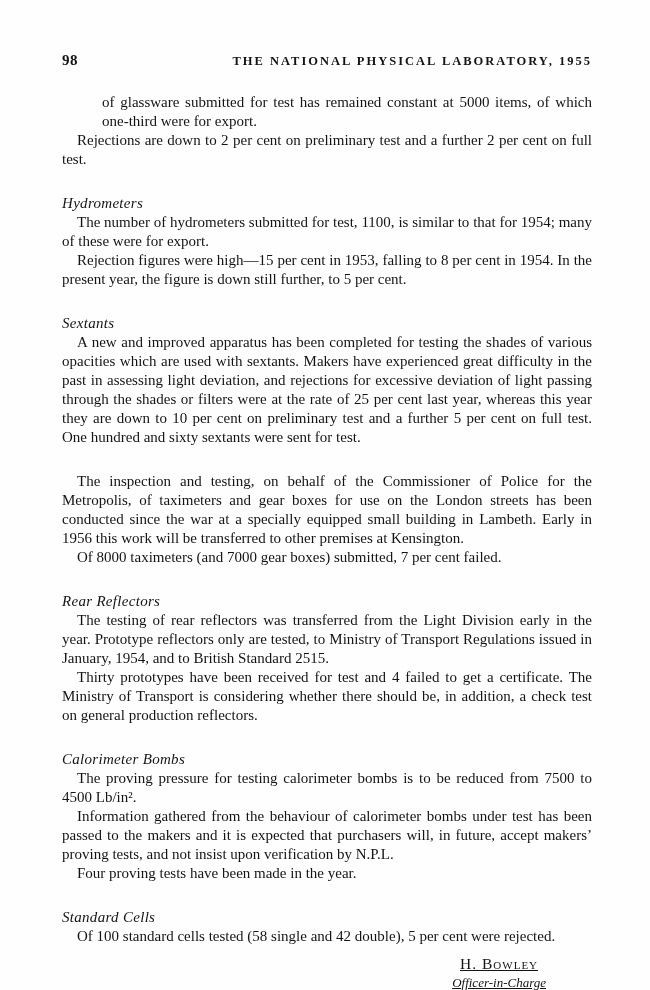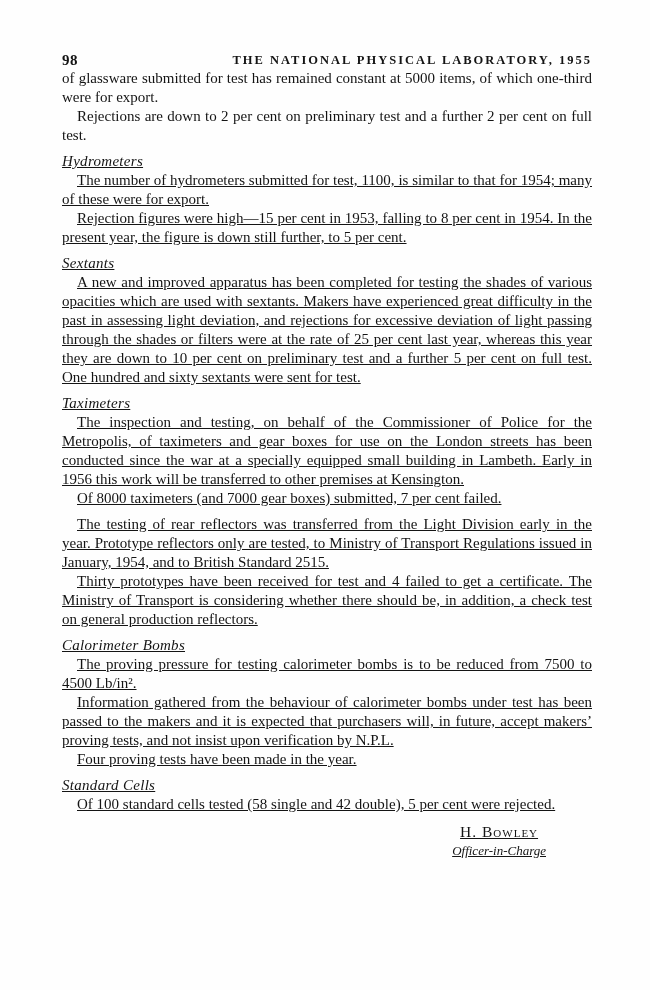--- a/index.html
+++ b/index.html
@@ -11,43 +11,44 @@
     background: #fefefe;
     color: #141414;
     font-family: "Liberation Serif", "DejaVu Serif", serif;
     box-sizing: border-box;
     padding: 52px 58px 0 62px;
     overflow: hidden;
   }
   .running-head {
     display: flex;
     justify-content: space-between;
-    align-items: center;
+    align-items: flex-end;
+    margin-bottom: 24px;
   }
   .page-num {
     font-size: 15px;
     font-weight: bold;
     letter-spacing: 0.5px;
   }
   .running-title {
     font-size: 12.5px;
     font-weight: bold;
     letter-spacing: 2px;
     white-space: nowrap;
   }
   .body-text p {
     margin: 0;
     font-size: 15px;
     line-height: 19px;
     text-align: justify;
     text-indent: 15px;
     hyphens: none;
   }
-  .body-text p.noindent { text-indent: 0; }
-  section { margin-top: 7px; text-decoration: underline; }
+  .body-text p.noindent { text-indent: 0; margin-left: 40px; }
+  section { margin-top: 25px; }
   .sec-head {
     margin: 0;
     font-size: 15px;
     line-height: 19px;
     font-style: italic;
     font-weight: normal;
     letter-spacing: 0.3px;
   }
   .signature {
     margin-top: 8px;
@@ -89,26 +90,26 @@
       <p>The number of hydrometers submitted for test, 1100, is similar to that for 1954; many of these were for export.</p>
       <p>Rejection figures were high—15 per cent in 1953, falling to 8 per cent in 1954. In the present year, the figure is down still further, to 5 per cent.</p>
     </section>
 
     <section>
       <h3 class="sec-head">Sextants</h3>
       <p>A new and improved apparatus has been completed for testing the shades of various opacities which are used with sextants. Makers have experienced great difficulty in the past in assessing light deviation, and rejections for excessive deviation of light passing through the shades or filters were at the rate of 25 per cent last year, whereas this year they are down to 10 per cent on preliminary test and a further 5 per cent on full test. One hundred and sixty sextants were sent for test.</p>
     </section>
 
     <section>
-      <h3 class="sec-head">Taximeters</h3>
       <p>The inspection and testing, on behalf of the Commissioner of Police for the Metropolis, of taximeters and gear boxes for use on the London streets has been conducted since the war at a specially equipped small building in Lambeth. Early in 1956 this work will be transferred to other premises at Kensington.</p>
       <p>Of 8000 taximeters (and 7000 gear boxes) submitted, 7 per cent failed.</p>
     </section>
 
     <section>
+      <h3 class="sec-head">Rear Reflectors</h3>
       <p>The testing of rear reflectors was transferred from the Light Division early in the year. Prototype reflectors only are tested, to Ministry of Transport Regulations issued in January, 1954, and to British Standard 2515.</p>
       <p>Thirty prototypes have been received for test and 4 failed to get a certificate. The Ministry of Transport is considering whether there should be, in addition, a check test on general production reflectors.</p>
     </section>
 
     <section>
       <h3 class="sec-head">Calorimeter Bombs</h3>
       <p>The proving pressure for testing calorimeter bombs is to be reduced from 7500 to 4500 Lb/in².</p>
       <p>Information gathered from the behaviour of calorimeter bombs under test has been passed to the makers and it is expected that purchasers will, in future, accept makers’ proving tests, and not insist upon verification by N.P.L.</p>
       <p>Four proving tests have been made in the year.</p>
     </section>

